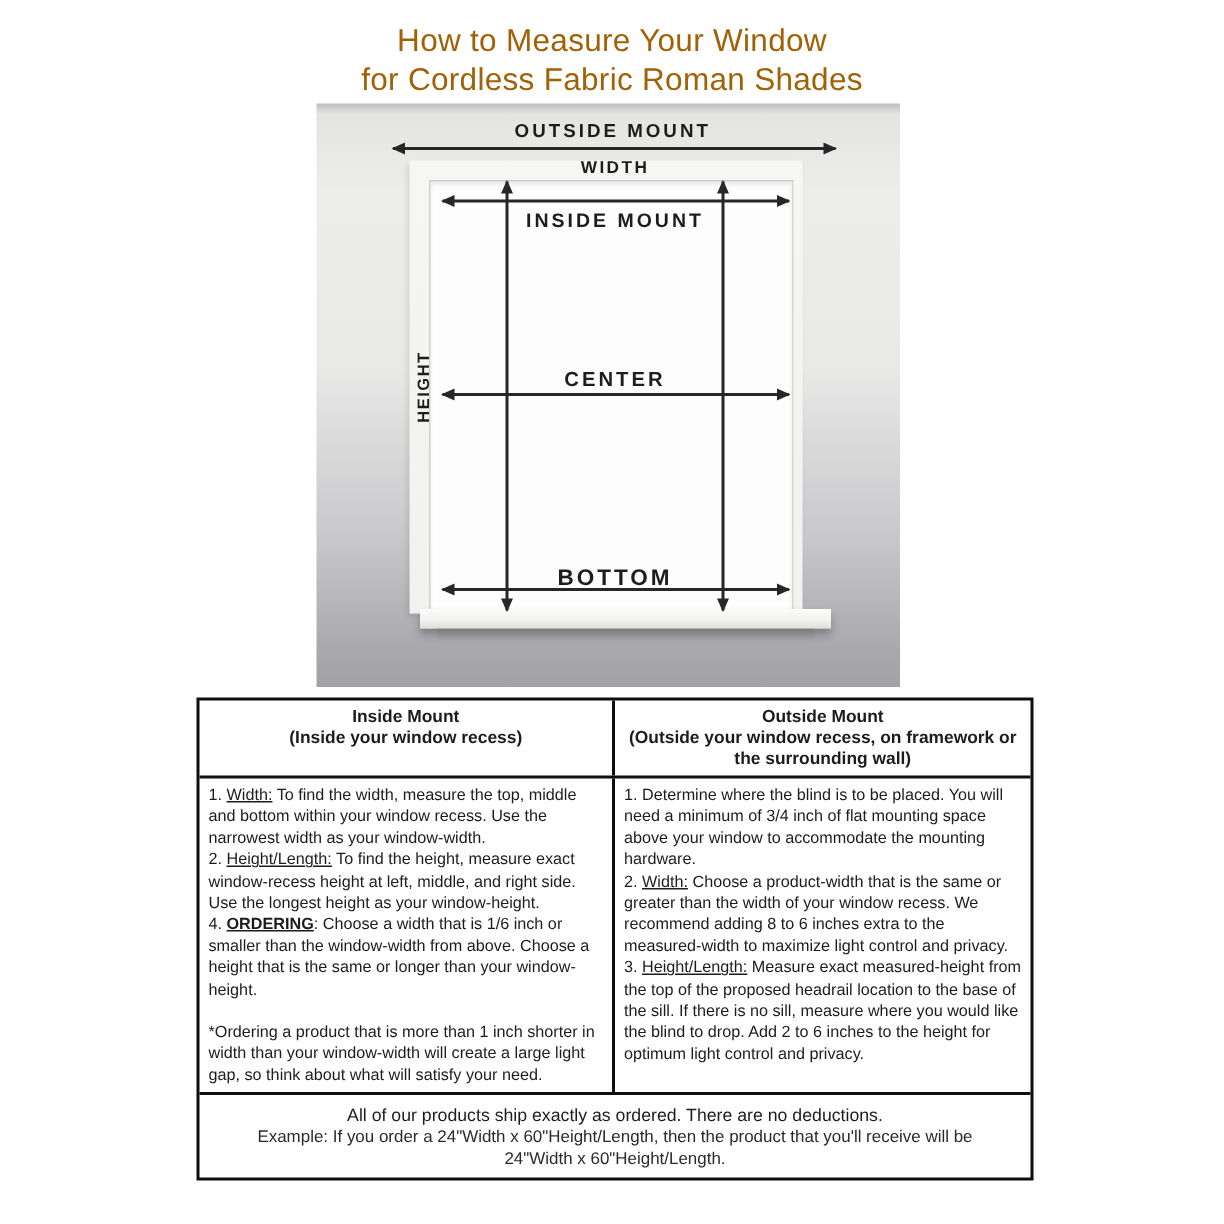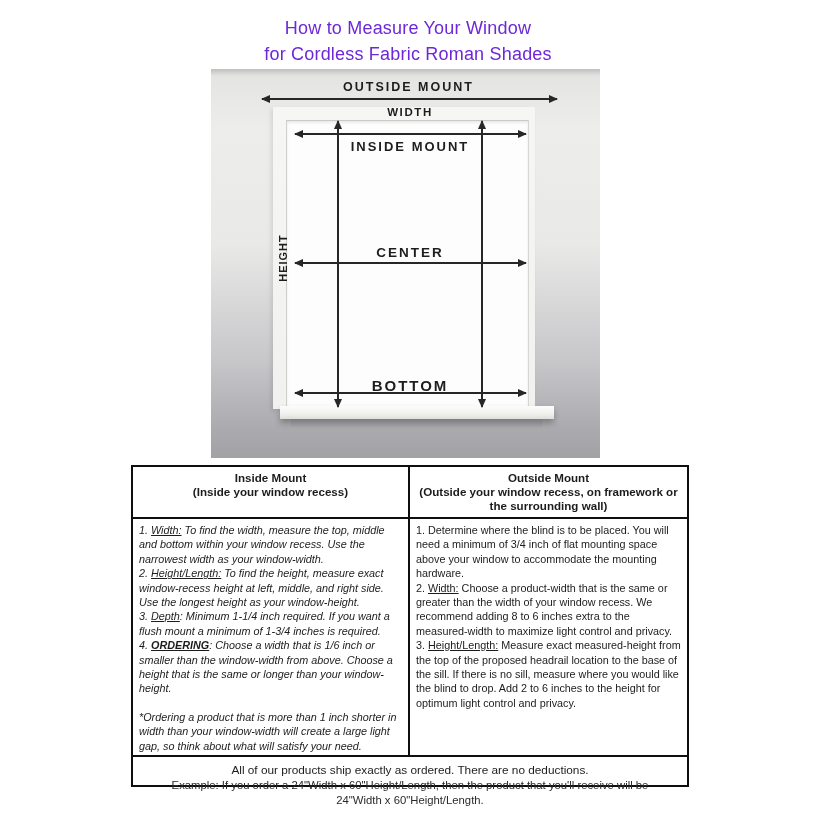--- a/index.html
+++ b/index.html
@@ -3,21 +3,21 @@
 <meta charset="utf-8">
 <style>
   html,body{margin:0;padding:0;}
   body{
     width:816px;height:816px;position:relative;background:#ffffff;
     font-family:"Liberation Sans", sans-serif;color:#1c1c1c;overflow:hidden;
   }
   
   .title{
     position:absolute;top:15px;left:0;width:816px;text-align:center;
-    font-size:18px;line-height:26px;color:#6d28d9;letter-spacing:.2px;
+    font-size:21px;line-height:26px;color:#a16207;letter-spacing:.2px;
   }
   
   .photo{
     position:absolute;left:211px;top:69px;width:389px;height:389px;
     background:linear-gradient(180deg,#bfbfbf 0px,#e4e4e3 7px,#ededec 60px,#e9e9e8 45%,#c7c7ca 75%,#aaaaae 93%,#a2a2a5 100%);
   }
   .casing{
     position:absolute;left:62px;top:38px;width:262px;height:302px;
     background:linear-gradient(180deg,#f6f6f4,#f1f1ef);
     box-shadow:-2px 2px 4px rgba(0,0,0,.10);
@@ -68,21 +68,21 @@
     box-sizing:border-box;border:2px solid #0e0e0e;background:#fff;
     display:flex;flex-direction:column;
   }
   .t-head{display:flex;border-bottom:2px solid #0e0e0e;}
   .t-hcell{width:277px;box-sizing:border-box;padding:4px 8px 4px;text-align:center;
     font-weight:bold;font-size:11.6px;line-height:14px;}
   .t-hcell.first{border-right:2px solid #0e0e0e;}
   .t-hcell.second{flex:1;}
   .t-body{display:flex;flex:1;border-bottom:2px solid #0e0e0e;}
   .t-col{width:277px;box-sizing:border-box;padding:4px 5px 2px 6px;font-size:10.8px;line-height:14.4px;}
-  .t-col.first{border-right:2px solid #0e0e0e;font-style:italic;}
+  .t-col.first{border-right:2px solid #0e0e0e;}
   .t-col.second{flex:1;}
   .t-col p{margin:0;}
   .t-col p.note{margin-top:14px;}
   .u{text-decoration:underline;text-underline-offset:1px;}
   .bld{font-weight:bold;}
   .t-foot{padding:6px 8px 4px;text-align:center;}
   .foot-bold{font-weight:normal;font-size:11.8px;line-height:15px;}
   .foot-ex{font-size:11.3px;line-height:15px;color:#2a2a2a;}
 </style>
 </head>
@@ -127,21 +127,20 @@
     <div class="t-hcell second">
       <div>Outside Mount</div>
       <div>(Outside your window recess, on framework or the surrounding wall)</div>
     </div>
   </div>
 
   <div class="t-body">
     <div class="t-col first">
       <p><span>1. </span><span class="u">Width:</span><span> To find the width, measure the top, middle and bottom within your window recess. Use the narrowest width as your window-width.</span></p>
       <p><span>2. </span><span class="u">Height/Length:</span><span> To find the height, measure exact window-recess height at left, middle, and right side. Use the longest height as your window-height.</span></p>
-      <p><span>3. </span><span class="u">Depth</span><span>: Minimum 1-1/4 inch required. If you want a flush mount a minimum of 1-3/4 inches is required.</span></p>
       <p><span>4. </span><span class="u bld">ORDERING</span><span>: Choose a width that is 1/6 inch or smaller than the window-width from above. Choose a height that is the same or longer than your window-height.</span></p>
       <p class="note">*Ordering a product that is more than 1 inch shorter in width than your window-width will create a large light gap, so think about what will satisfy your need.</p>
     </div>
     <div class="t-col second">
       <p><span>1. </span><span class="u"></span><span>Determine where the blind is to be placed. You will need a minimum of 3/4 inch of flat mounting space above your window to accommodate the mounting hardware.</span></p>
       <p><span>2. </span><span class="u">Width:</span><span> Choose a product-width that is the same or greater than the width of your window recess. We recommend adding 8 to 6 inches extra to the measured-width to maximize light control and privacy.</span></p>
       <p><span>3. </span><span class="u">Height/Length:</span><span> Measure exact measured-height from the top of the proposed headrail location to the base of the sill. If there is no sill, measure where you would like the blind to drop. Add 2 to 6 inches to the height for optimum light control and privacy.</span></p>
     </div>
   </div>
 

